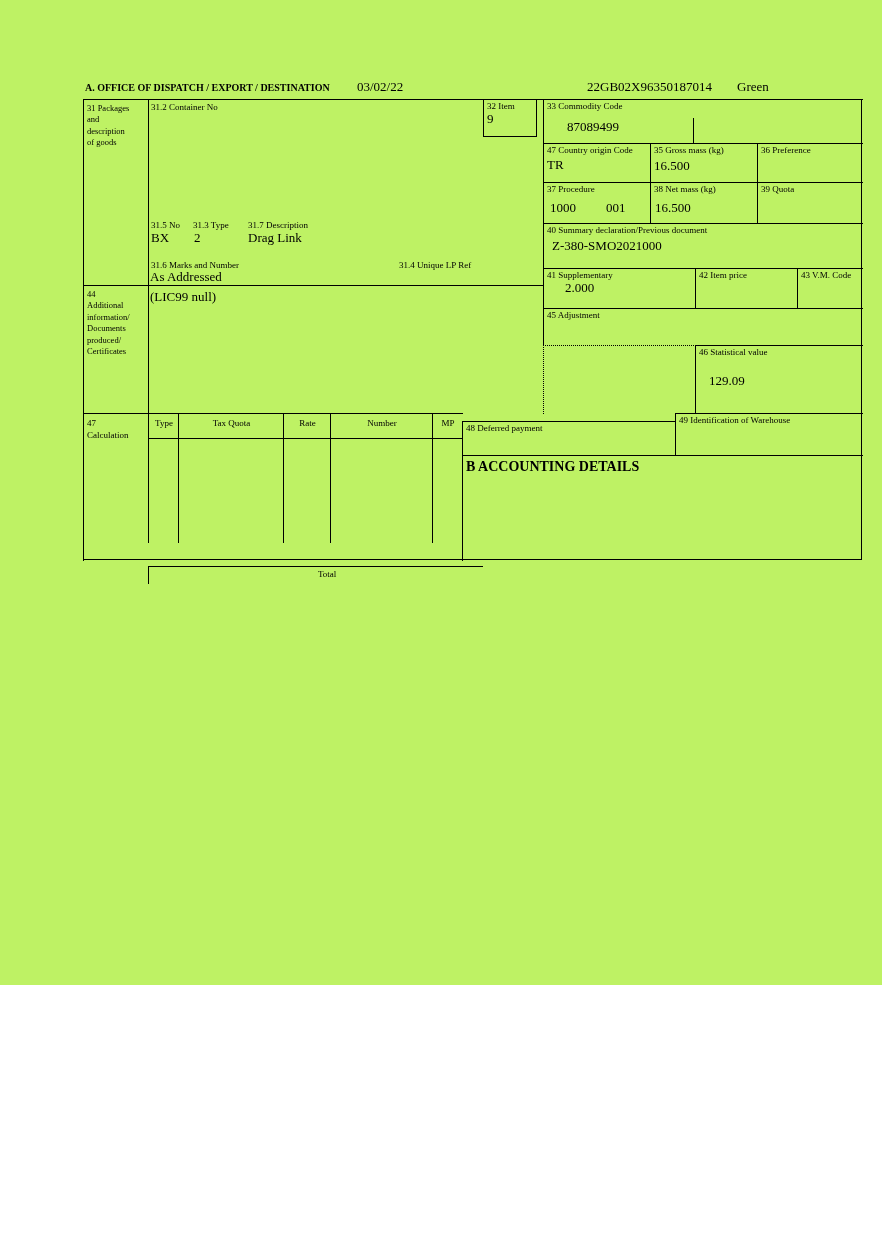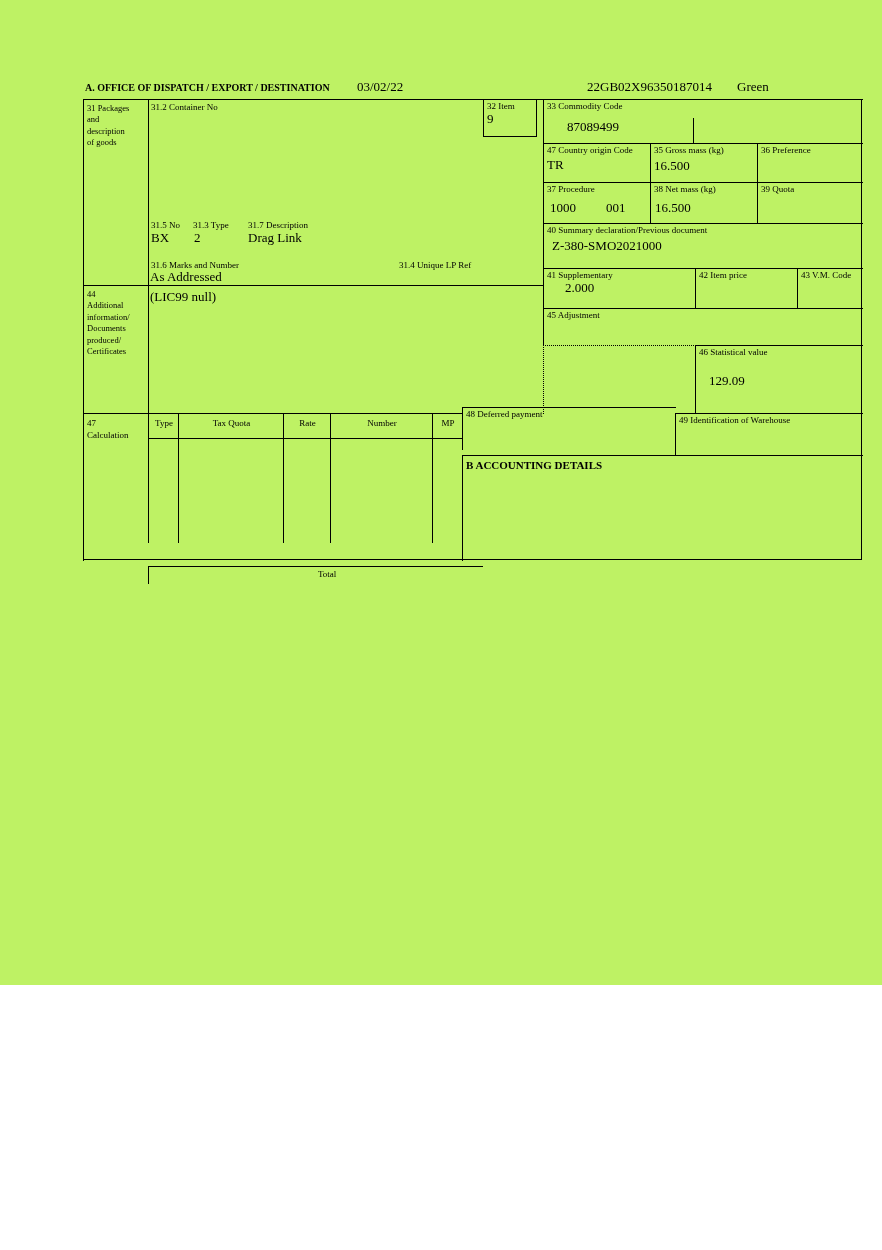--- a/index.html
+++ b/index.html
@@ -145,26 +145,26 @@
   <div class="vline" style="left:148px;top:433px;height:110px;"></div>
   <div class="vline" style="left:178px;top:433px;height:110px;"></div>
   <div class="vline" style="left:283px;top:433px;height:110px;"></div>
   <div class="vline" style="left:330px;top:433px;height:110px;"></div>
   <div class="vline" style="left:432px;top:433px;height:110px;"></div>
 
   <div class="box" style="left:148px;top:566px;width:314px;height:17px;padding-left:20px;">
     <div class="lbl" style="left:169px;top:3px;">Total</div>
   </div>
 
-  <div class="box" style="left:462px;top:407px;width:213px;height:42px;">
+  <div class="box" style="left:462px;top:421px;width:213px;height:42px;">
     <div class="lbl" style="left:3px;top:2px;">48 Deferred payment</div>
   </div>
   <div class="box" style="left:675px;top:413px;width:187px;height:42px;">
     <div class="lbl" style="left:3px;top:2px;">49 Identification of Warehouse</div>
   </div>
   <div class="box" style="left:462px;top:455px;width:400px;height:105px;">
-    <div class="lbl b" style="left:3px;top:3px;font-size:11px;">B ACCOUNTING DETAILS</div>
+    <div class="lbl b" style="left:3px;top:3px;font-size:14px;">B ACCOUNTING DETAILS</div>
   </div>
 
   <div class="vline" style="left:861px;top:99px;height:461px;"></div>
   <div class="hline" style="left:83px;top:559px;width:779px;"></div>
 
 </div>
 
 </body></html>

